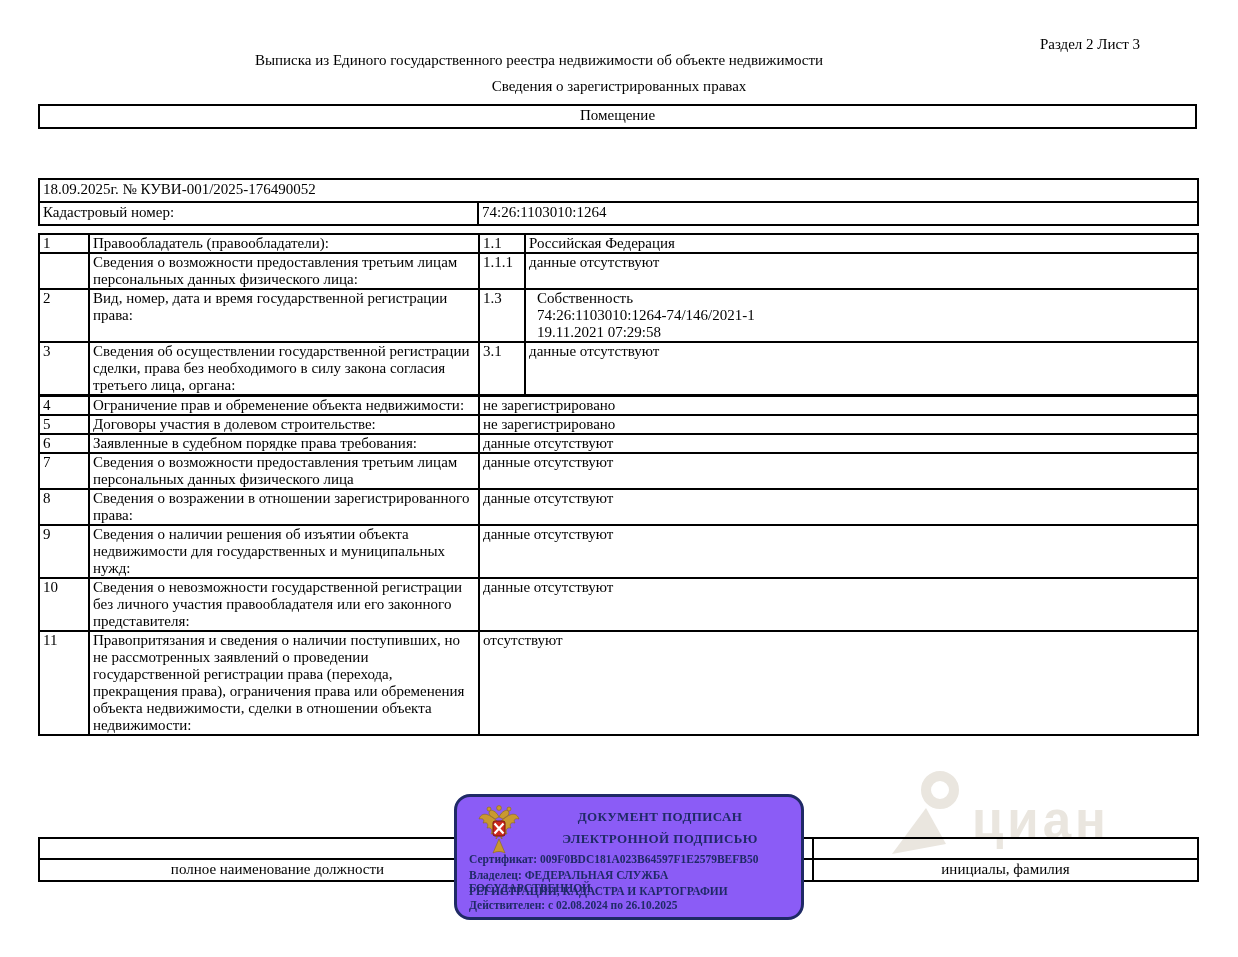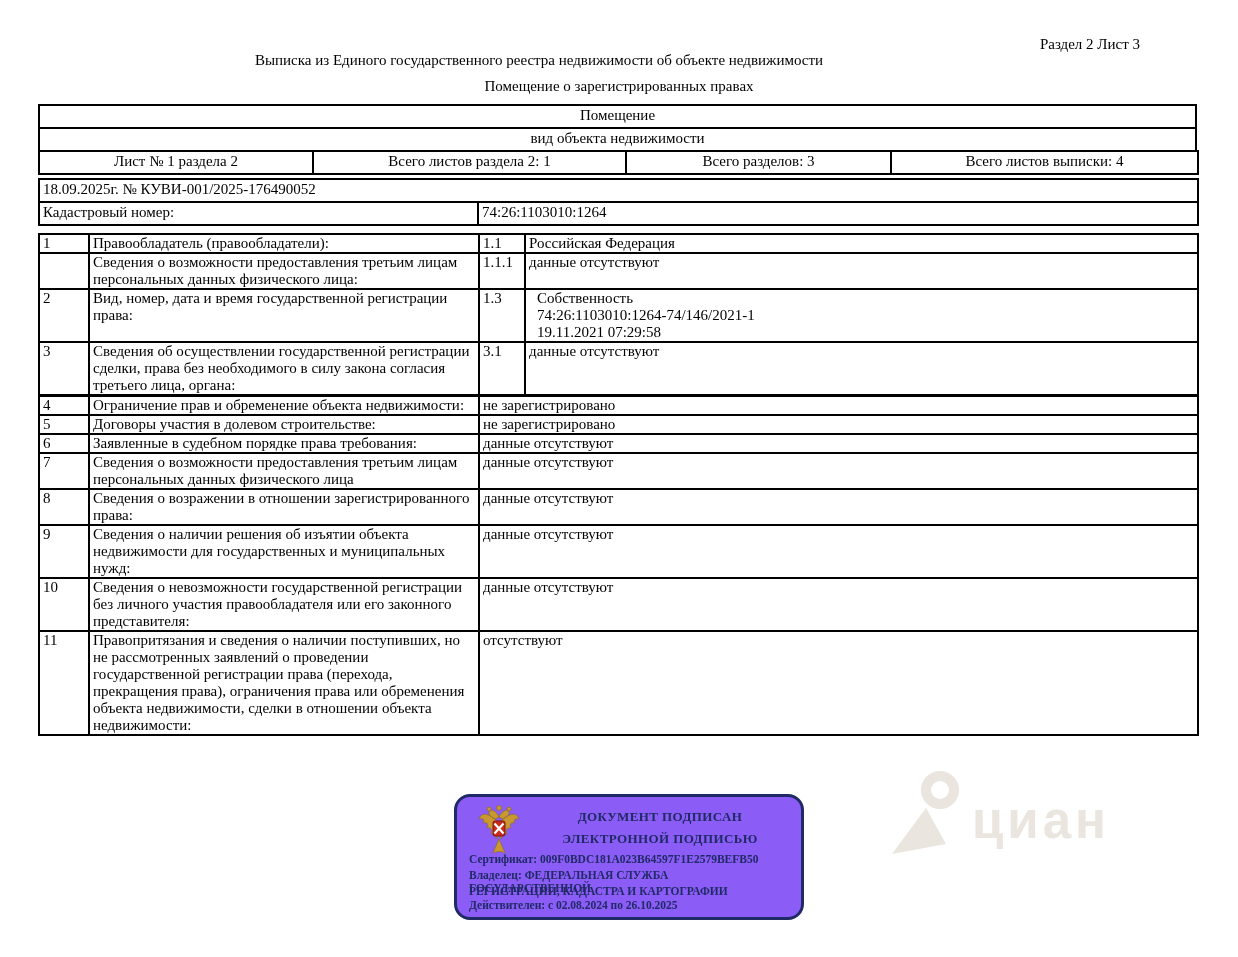--- a/index.html
+++ b/index.html
@@ -53,49 +53,30 @@
   <div class="abs watermark">
     <svg class="wm-pin" width="78" height="92" viewBox="0 0 78 92">
       <circle cx="50" cy="20" r="14" fill="none" stroke="#eae6df" stroke-width="10"></circle>
       <path d="M2 84 L36 38 L56 74 Z" fill="#eae6df"></path>
     </svg>
     <span class="wm-text">циан</span>
   </div>
 
   <div class="abs hdr-right">Раздел 2  Лист 3</div>
   <div class="abs doc-title center">Выписка из Единого государственного реестра недвижимости об объекте недвижимости</div>
-  <div class="abs doc-subtitle center">Помещение о зарегистрированных правах</div>
+  <div class="abs doc-subtitle center">Сведения о зарегистрированных правах</div>
 
   <table class="abs tbl t-object">
     <tbody>
         <tr>
       <td>Помещение</td>
     </tr>
-    <tr>
-      <td>вид объекта недвижимости</td>
-    </tr>
-  </tbody>
-    </table>
-
-  <table class="abs tbl t-sheets">
-    <colgroup>
-        <col style="width:274px">
-        <col style="width:313px">
-        <col style="width:265px">
-        <col style="width:307px">
-      </colgroup>
-    <tbody>
-        <tr>
-      <td>Лист № 1 раздела 2</td>
-      <td>Всего листов раздела 2: 1</td>
-      <td>Всего разделов: 3</td>
-      <td>Всего листов выписки: 4</td>
-    </tr>
-  </tbody>
-    </table>
+  </tbody>
+    </table>
+
 
   <table class="abs tbl t-request">
     <colgroup>
         <col style="width:439px">
         <col style="width:720px">
       </colgroup>
     <tbody>
         <tr>
       <td colspan="2">18.09.2025г. № КУВИ-001/2025-176490052</td>
     </tr>
@@ -176,20 +157,39 @@
       <td colspan="2">данные отсутствуют</td>
     </tr>
     <tr>
       <td>11</td>
       <td>Правопритязания и сведения о наличии поступивших, но не рассмотренных заявлений о проведении государственной регистрации права (перехода, прекращения права), ограничения права или обременения объекта недвижимости, сделки в отношении объекта недвижимости:</td>
       <td colspan="2">отсутствуют</td>
     </tr>
   </tbody>
     </table>
 
+  <table class="abs tbl t-sign">
+    <colgroup>
+        <col style="width:477px">
+        <col style="width:297px">
+        <col style="width:385px">
+      </colgroup>
+    <tbody>
+        <tr class="r1">
+      <td></td>
+      <td></td>
+      <td></td>
+    </tr>
+    <tr class="r2">
+      <td>полное наименование должности</td>
+      <td></td>
+      <td>инициалы, фамилия</td>
+    </tr>
+  </tbody>
+    </table>
 
   <div class="abs stamp">
     <svg class="eagle" width="44" height="56" viewBox="0 0 44 56">
       <g fill="#c9992f" stroke="#8a6a1a" stroke-width="0.6">
         <path d="M22 18 C10 6 4 8 2 14 C6 13 8 15 6 18 C10 17 12 19 10 23 C14 22 16 25 14 29 C18 28 20 30 19 34 L22 30 Z"></path>
         <path d="M22 18 C34 6 40 8 42 14 C38 13 36 15 38 18 C34 17 32 19 34 23 C30 22 28 25 30 29 C26 28 24 30 25 34 L22 30 Z"></path>
         <path d="M22 12 C18 4 12 4 12 8 C12 11 16 12 18 14 Z"></path>
         <path d="M22 12 C26 4 32 4 32 8 C32 11 28 12 26 14 Z"></path>
         <circle cx="12" cy="4" r="2"></circle>
         <circle cx="32" cy="4" r="2"></circle>

